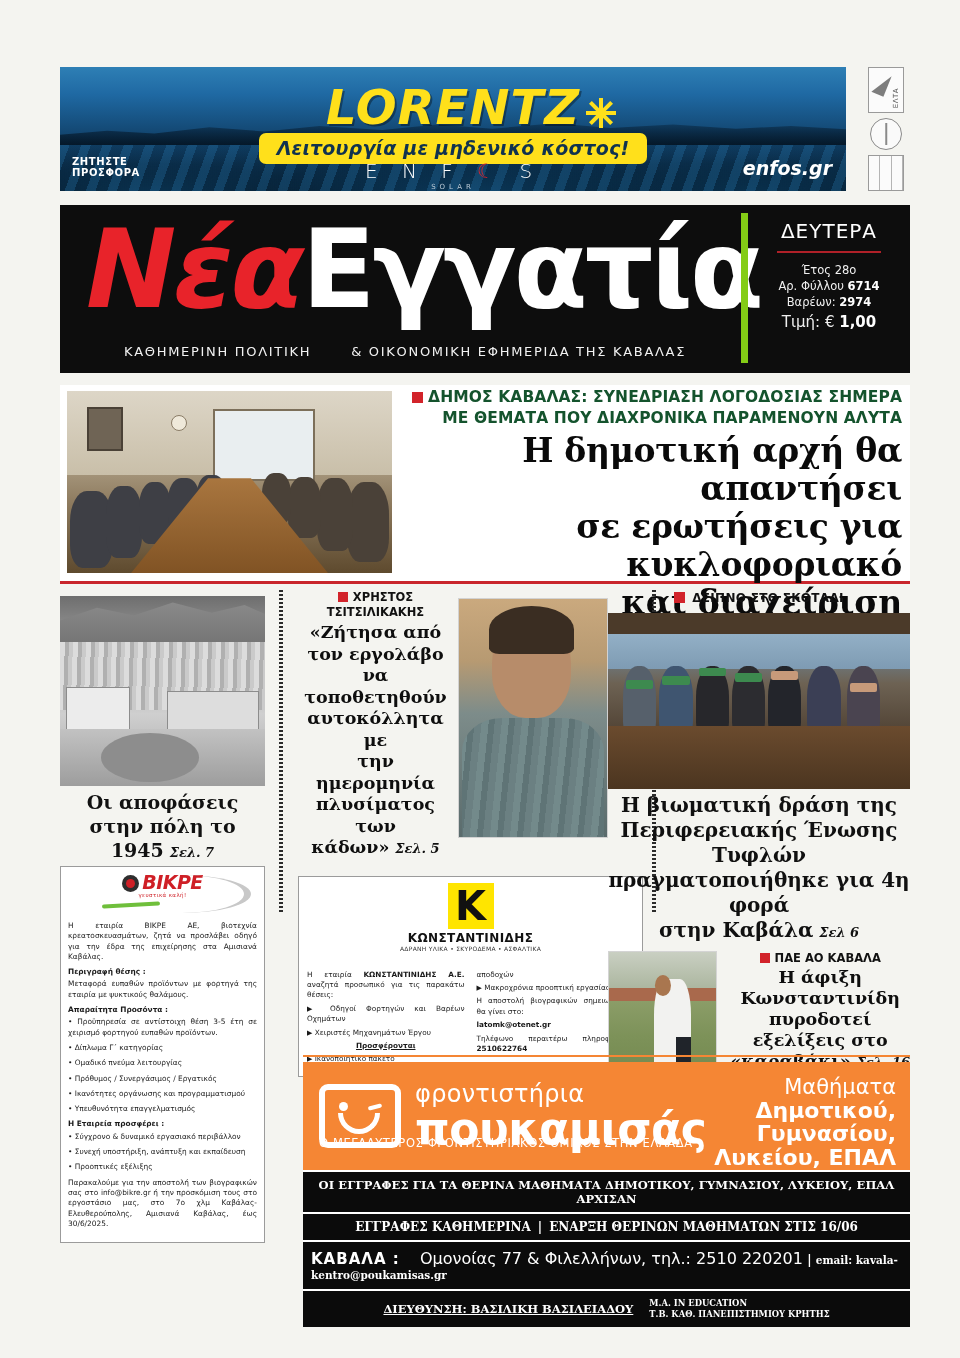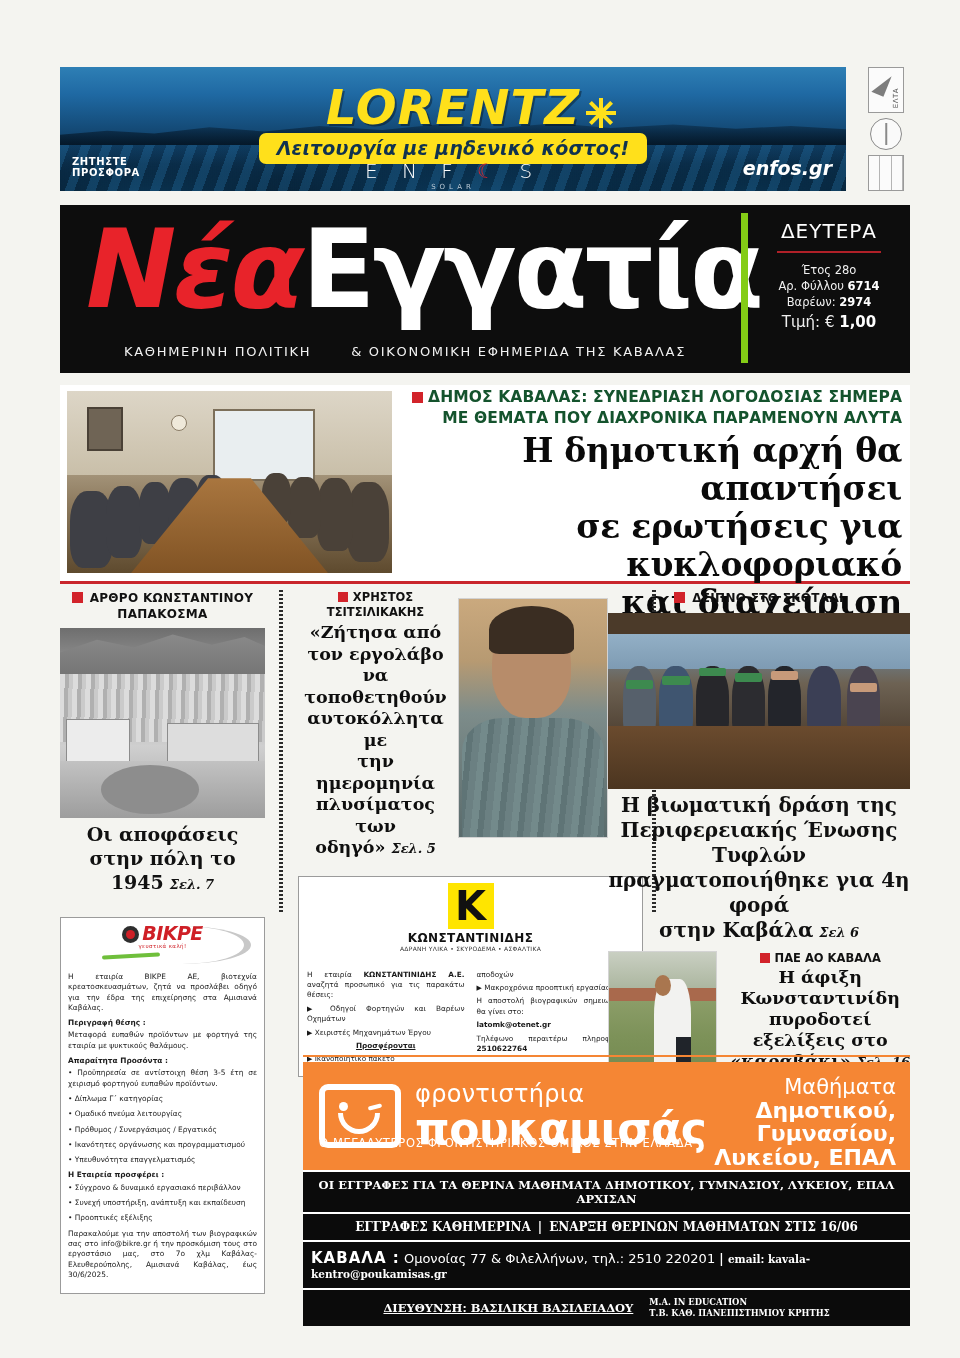--- a/index.html
+++ b/index.html
@@ -317,21 +317,21 @@
   .pouk-bar{
     background:#0b0b0b;color:#fff;text-align:center;
     font-family:"DejaVu Serif","Liberation Serif",serif;font-weight:bold;
     border-top:2px solid #fff;
   }
   .pb1{font-size:11.5px;padding:6px 4px 6px;letter-spacing:.1px;}
   .pb2{font-size:12px;padding:6px 4px;}
   .pb2 .sep{color:#fff;margin:0 7px;}
   .pb3{font-size:12px;padding:7px 8px;text-align:left;}
   .pb3 .city{font-family:"DejaVu Sans","Liberation Sans",sans-serif;font-size:15px;font-weight:bold;letter-spacing:1px;}
-  .pb3 .addr{font-family:"DejaVu Sans","Liberation Sans",sans-serif;font-weight:normal;font-size:13px;}
+  .pb3 .addr{font-family:"DejaVu Sans","Liberation Sans",sans-serif;font-weight:normal;font-size:16px;margin-left:16px;}
   .pb3 .mail{font-size:10.5px;}
   .pb4{font-size:11.5px;padding:7px 4px;display:flex;align-items:center;justify-content:center;gap:16px;}
   .pb4 u{text-decoration:underline;}
   .pb4 .small{font-size:8.4px;line-height:11px;text-align:left;font-weight:bold;}
   .hrule-orange{position:absolute;left:303px;top:1055px;width:607px;height:2px;background:#f58634;}
 </style>
 </head>
 <body>
 
 <div class="page">
@@ -424,40 +424,36 @@
       </div>
     </div>
   </div>
 
   <div class="cols">
 
     <div class="vrule" style="left:219px"></div>
     <div class="vrule" style="left:592px"></div>
 
     <div class="colL">
-      <div class="sect-head">
-        <div><span class="sq"></span><span>ΑΡΘΡΟ ΚΩΝΣΤΑΝΤΙΝΟΥ</span></div>
-        <div>ΠΑΠΑΚΟΣΜΑ</div>
-      </div>
       <div style="position:relative;height:196px;">
         <div class="photo-bw">
           <div class="bw-hill"></div>
           <div class="bw-town"></div>
           <div class="bw-bld"></div>
           <div class="bw-bld2"></div>
           <div class="bw-road"></div>
           <div class="bw-circle"></div>
         </div>
       </div>
       <div class="cap-serif" style="margin-top:4px;">
         <div>Οι αποφάσεις</div>
         <div><span>στην πόλη το 1945</span><span class="pageref">Σελ. 7</span></div>
       </div>
 
-      <div class="adbox" style="margin-top:20px;">
+      <div class="adbox" style="margin-top:1px;">
         <div class="bikpe-logo">
           <div class="bikpe-swoosh"></div>
           <span class="bikpe-mark"></span><span class="bikpe-name">BIKPE</span>
           <div class="bikpe-tag">γευστικά καλή!</div>
           <div class="bikpe-green"></div>
         </div>
         <p>Η εταιρία ΒΙΚΡΕ ΑΕ, βιοτεχνία κρεατοσκευασμάτων, ζητά να προσλάβει οδηγό για την έδρα της επιχείρησης στα Αμισιανά Καβάλας.</p>
         <p class="hd">Περιγραφή θέσης :</p>
         <p>Μεταφορά ευπαθών προϊόντων με φορτηγά της εταιρία με ψυκτικούς θαλάμους.</p>
         <p class="hd">Απαραίτητα Προσόντα :</p>
@@ -481,21 +477,21 @@
           <div><span class="sq"></span><span>ΧΡΗΣΤΟΣ</span></div>
           <div>ΤΣΙΤΣΙΛΙΚΑΚΗΣ</div>
         </div>
         <div class="m-quote">
           <div>«Ζήτησα από</div>
           <div>τον εργολάβο να</div>
           <div>τοποθετηθούν</div>
           <div>αυτοκόλλητα με</div>
           <div>την ημερομηνία</div>
           <div>πλυσίματος των</div>
-          <div><span>οδηγό»</span><span class="pageref">Σελ. 5</span></div>
+          <div><span>κάδων»</span><span class="pageref">Σελ. 5</span></div>
         </div>
       </div>
 
       <div class="m-portrait">
         <div class="mp-head"></div>
         <div class="mp-hair"></div>
         <div class="mp-body"></div>
       </div>
 
       <div class="k-ad" style="margin-top:16px;">

